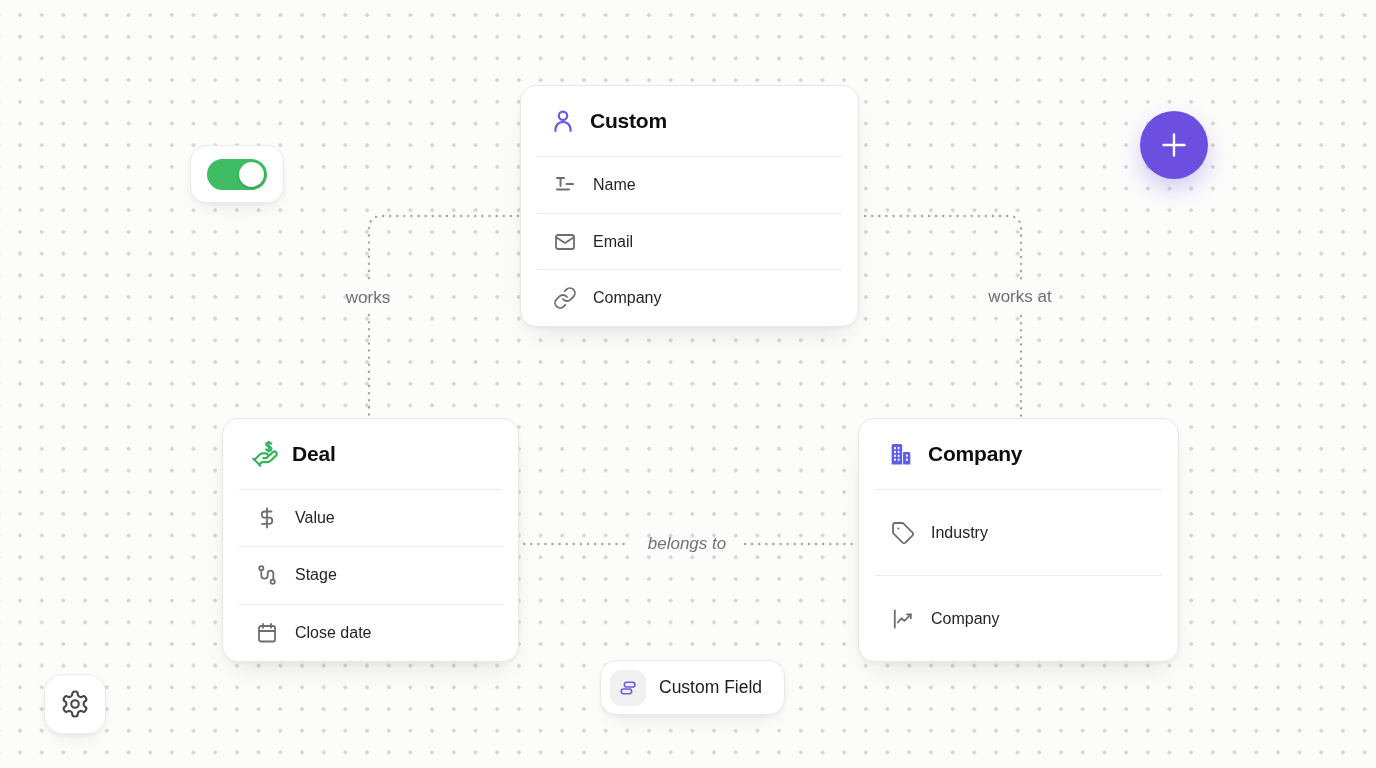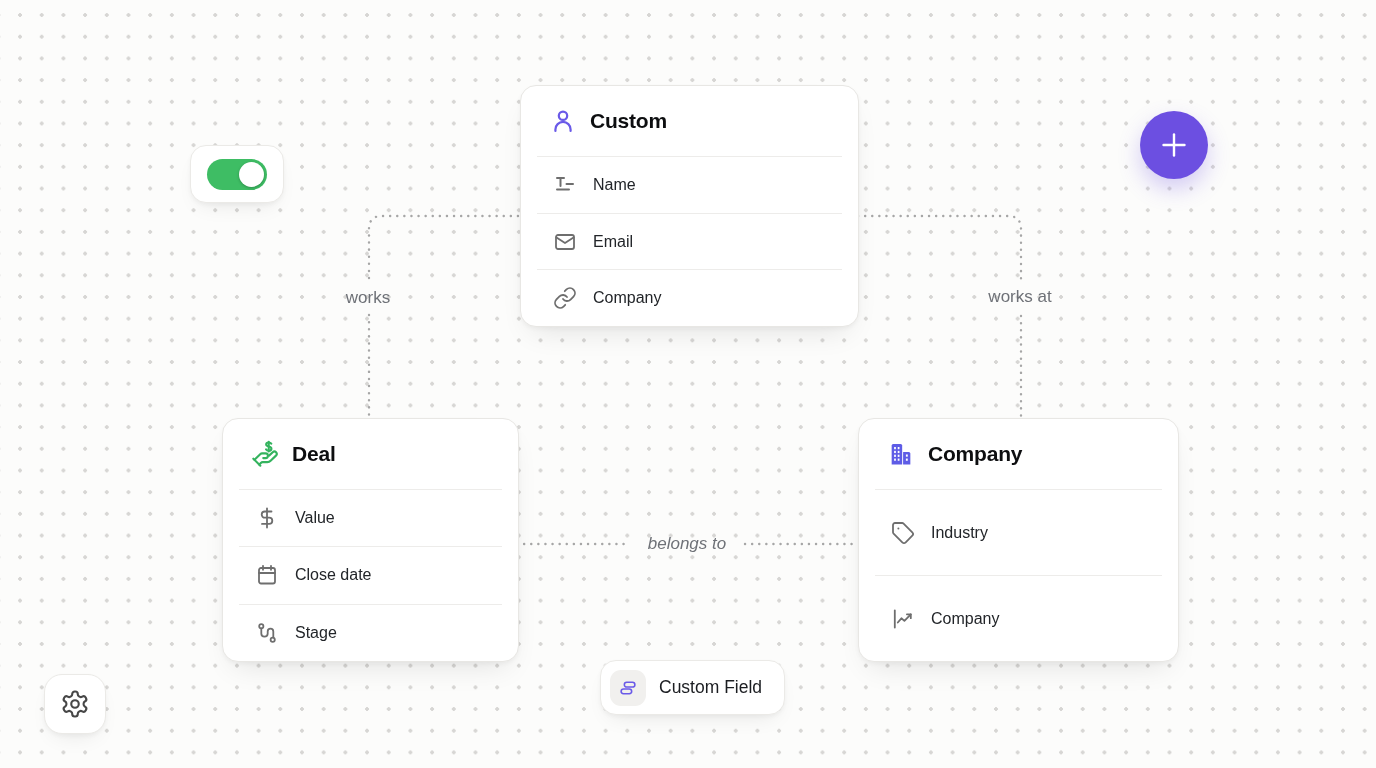--- a/index.html
+++ b/index.html
@@ -135,37 +135,37 @@
         <svg viewBox="0 0 24 24" fill="none" stroke="currentColor" stroke-width="1.8" stroke-linecap="round" stroke-linejoin="round">
           <path d="M12 2.5v19"></path>
           <path d="M16.5 5.5H9.8a3.1 3.1 0 0 0 0 6.2h4.4a3.1 3.1 0 0 1 0 6.2H7"></path>
         </svg>
       </span>
       <span class="field-label">Value</span>
     </div>
     <div class="node-field">
       <span class="field-icon">
         <svg viewBox="0 0 24 24" fill="none" stroke="currentColor" stroke-width="1.8" stroke-linecap="round" stroke-linejoin="round">
+          <circle cx="6.3" cy="5.3" r="2.1"></circle>
+          <circle cx="17.7" cy="18.7" r="2.1"></circle>
+          <path d="M6.3 7.4v5a3.2 3.2 0 0 0 6.4 0v-1.9a2.8 2.8 0 0 1 5.6 0v6.1"></path>
+        </svg>
+      </span>
+      <span class="field-label">Stage</span>
+    </div>
+    <div class="node-field">
+      <span class="field-icon">
+        <svg viewBox="0 0 24 24" fill="none" stroke="currentColor" stroke-width="1.8" stroke-linecap="round" stroke-linejoin="round">
           <rect x="4" y="5" width="16" height="15.5" rx="2"></rect>
           <path d="M8 2.8v4"></path>
             <path d="M16 2.8v4"></path>
             <path d="M4 10h16"></path>
         </svg>
       </span>
       <span class="field-label">Close date</span>
-    </div>
-    <div class="node-field">
-      <span class="field-icon">
-        <svg viewBox="0 0 24 24" fill="none" stroke="currentColor" stroke-width="1.8" stroke-linecap="round" stroke-linejoin="round">
-          <circle cx="6.3" cy="5.3" r="2.1"></circle>
-          <circle cx="17.7" cy="18.7" r="2.1"></circle>
-          <path d="M6.3 7.4v5a3.2 3.2 0 0 0 6.4 0v-1.9a2.8 2.8 0 0 1 5.6 0v6.1"></path>
-        </svg>
-      </span>
-      <span class="field-label">Stage</span>
     </div>
   </div>
 
   <div class="node" style="left:858px; top:418px; width:319px; height:242px;">
     <div class="node-header">
       <span class="node-icon" style="color: rgb(94, 92, 230);">
         <svg viewBox="0 0 24 24" fill="none">
           <path fill="currentColor" d="M4 21V4.8A1.3 1.3 0 0 1 5.3 3.5h6.4A1.3 1.3 0 0 1 13 4.8V21z"></path>
           <path fill="currentColor" d="M13.8 21V10.2h4.9a1.3 1.3 0 0 1 1.3 1.3V21z"></path>
           <g fill="#ffffff">

